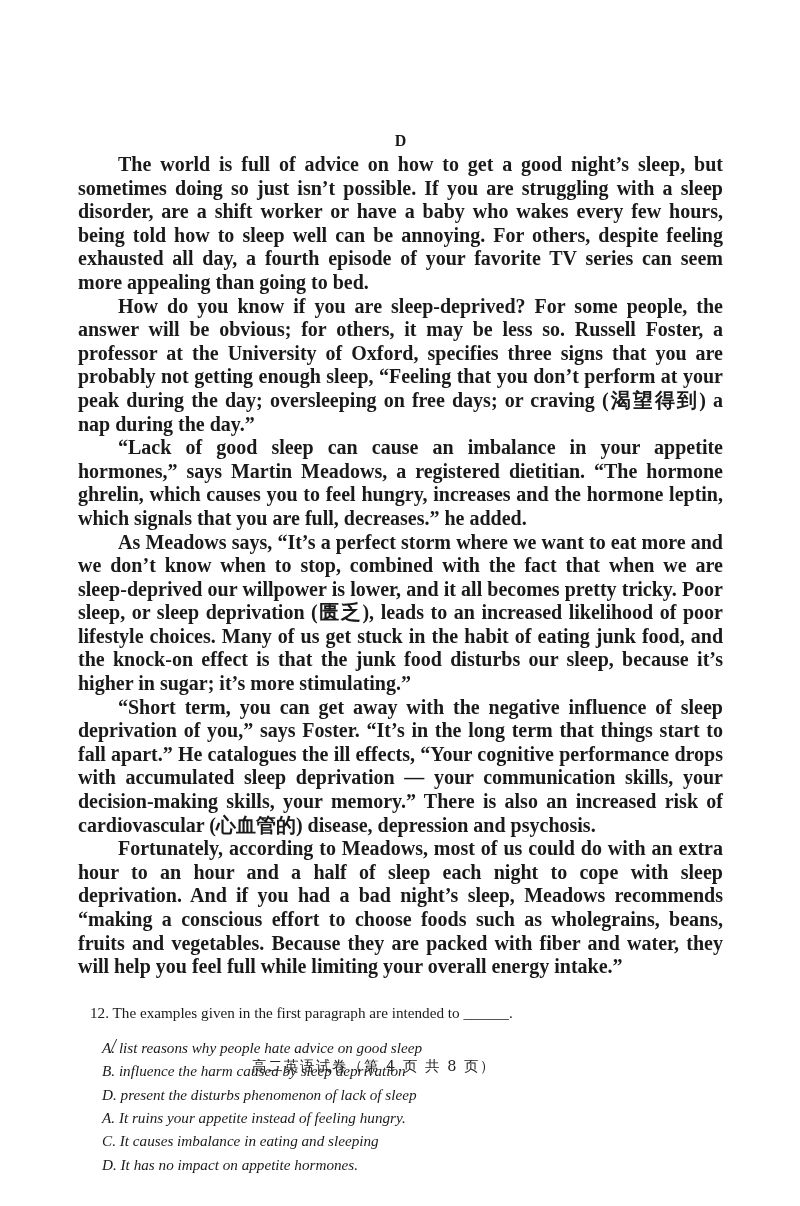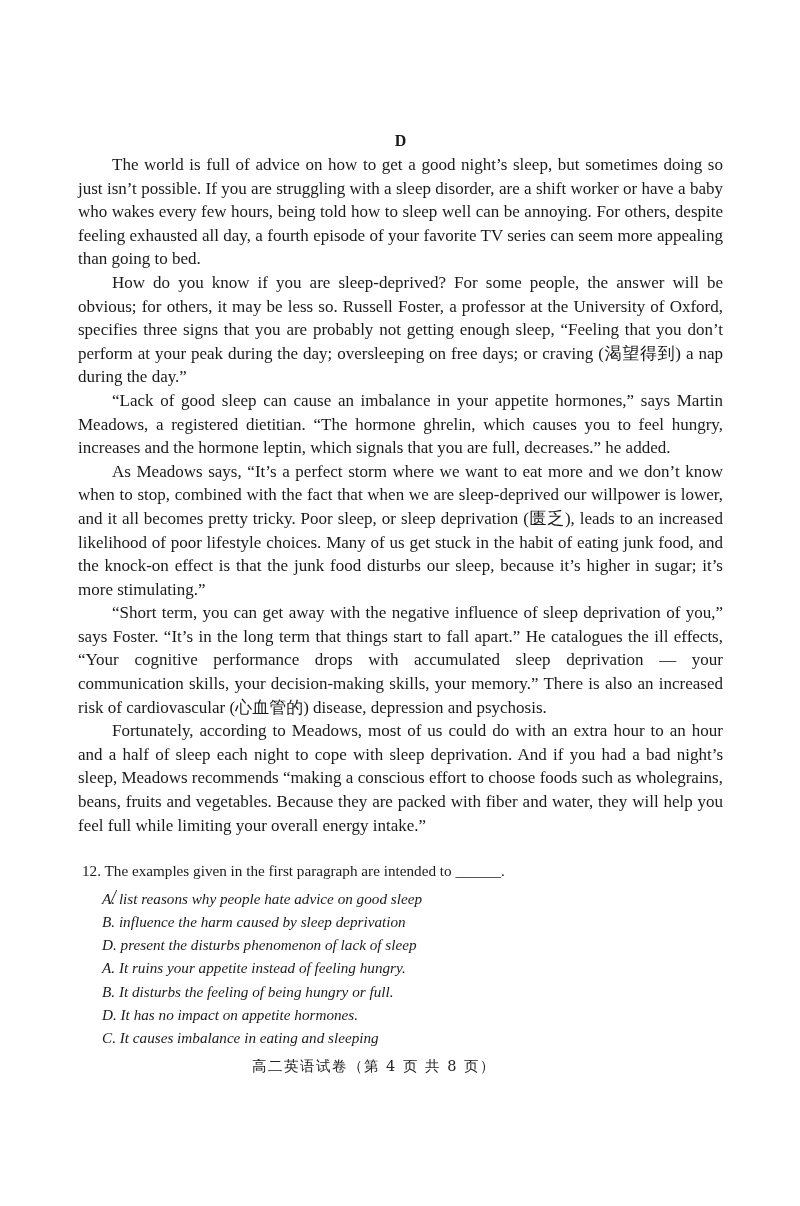--- a/index.html
+++ b/index.html
@@ -1,22 +1,22 @@
 <!DOCTYPE html>
 <html><head>
 <meta charset="utf-8">
 <style>
   html, body { margin: 0; padding: 0; background: #ffffff; }
   body { width: 800px; height: 1206px; position: relative; overflow: hidden;
          font-family: "Liberation Serif", "DejaVu Serif", serif; color: #1a1a1a; }
   .page { position: absolute; left: 78px; top: 130px; width: 645px; }
   .section-letter { text-align: center; font-weight: bold; font-size: 16px; line-height: 22px; height: 23px; }
-  .para { font-size: 17px; line-height: 23.6px; text-align: justify; text-indent: 2em; margin: 0; }
+  .para { font-size: 20px; line-height: 23.6px; text-align: justify; text-indent: 2em; margin: 0; font-weight: bold; }
   .questions { margin-top: 22px; }
-  .q-stem { font-size: 15.2px; line-height: 23.3px; margin: 4px; }
+  .q-stem { font-size: 15.2px; line-height: 23.3px; margin: 12px; }
   .q-options { list-style: none; margin: 0; padding: 0 0 0 24px; font-style: italic; }
   .q-option { font-size: 15.2px; line-height: 23.3px; }
   .mark { position: relative; display: inline-block; }
   .mark::after { content: ""; position: absolute; left: -1px; top: 3px; width: 12px; height: 14px;
                  border-right: 1.5px solid #333; transform: skewX(-25deg); }
   .footer { position: absolute; left: 0; width: 748px; top: 1057px; text-align: center;
             font-family: "DejaVu Serif", serif; font-size: 14.5px; letter-spacing: 1.5px; color: #222; }
 </style>
 </head>
 <body>
@@ -38,21 +38,20 @@
       <p class="q-stem">12. The examples given in the first paragraph are intended to ______.</p>
       <ul class="q-options">
         <li class="q-option"><span class="mark"><span>A.</span></span><span> list reasons why people hate advice on good sleep</span></li>
         <li class="q-option"><span>B.</span><span> influence the harm caused by sleep deprivation</span></li>
         <li class="q-option"><span>D.</span><span> present the disturbs phenomenon of lack of sleep</span></li>
       </ul>
     </div>
     <div>
       <ul class="q-options">
         <li class="q-option"><span>A.</span><span> It ruins your appetite instead of feeling hungry.</span></li>
-        <li class="q-option"><span>B.</span><span> It disturbs the feeling of being hungry or full.</span></li>
+        <li class="q-option"><span>C.</span><span> It causes imbalance in eating and sleeping</span></li>
         <li class="q-option"><span>D.</span><span> It has no impact on appetite hormones.</span></li>
-        <li class="q-option"><span>C.</span><span> It causes imbalance in eating and sleeping</span></li>
       </ul>
     </div>
   </div>
 </div>
 
 <div class="footer">高二英语试卷（第 4 页 共 8 页）</div>
 
 </body></html>

